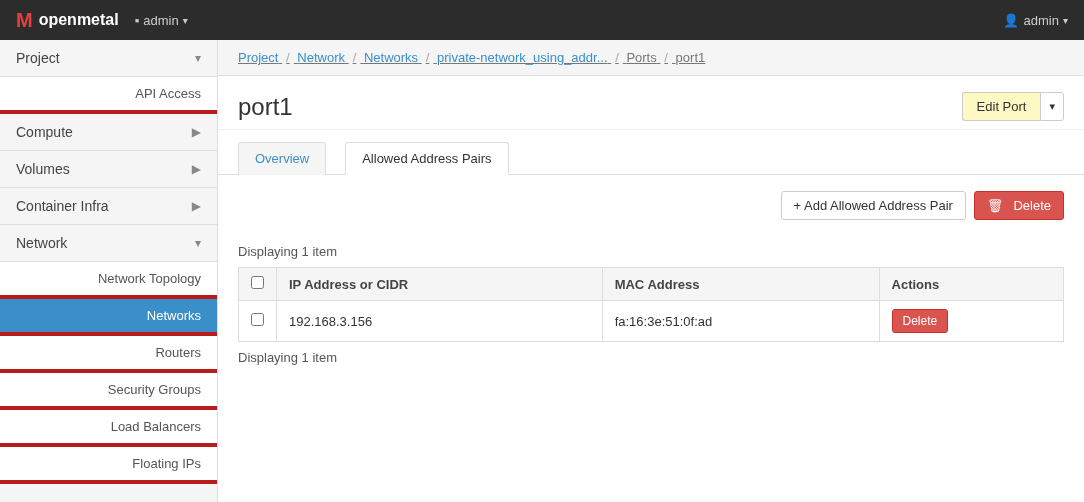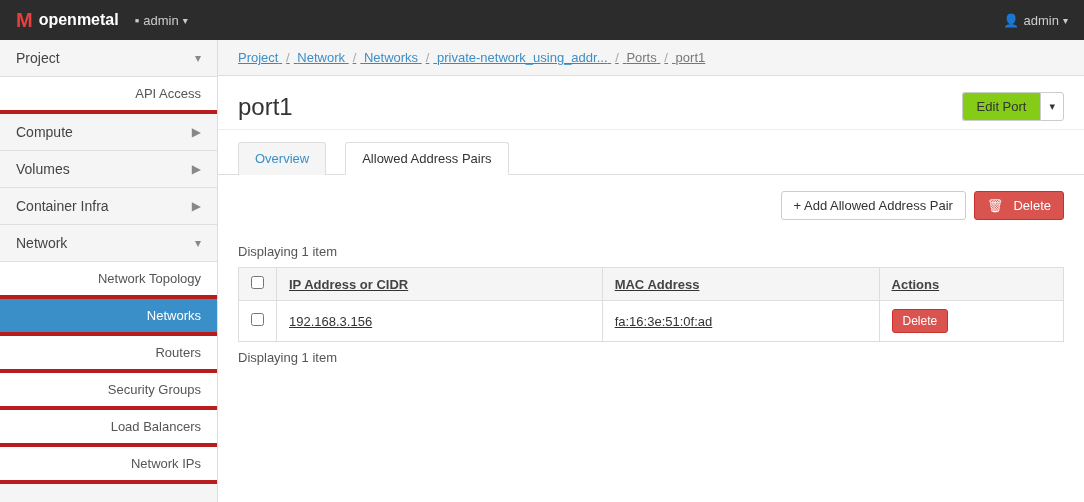--- a/index.html
+++ b/index.html
@@ -95,21 +95,21 @@
     .page-title {
       font-size: 24px;
       font-weight: normal;
       color: #333;
     }
     .edit-port-btn-group {
       display: flex;
       align-items: stretch;
     }
     .edit-port-btn {
-      background: #84cc16;
+      background: #fef9c3;
       border: 1px solid #ccc;
       color: #333;
       padding: 6px 14px;
       font-size: 13px;
       cursor: pointer;
       border-right: none;
       border-radius: 3px 0 0 3px;
     }
     .edit-port-dropdown {
       background: #fff;
@@ -184,21 +184,20 @@
     
     .item-count {
       font-size: 13px;
       color: #555;
       margin-bottom: 8px;
     }
     .data-table {
       width: 100%;
       border-collapse: collapse;
       font-size: 13px;
-      text-decoration: underline;
     }
     .data-table th {
       background: #f5f5f5;
       border: 1px solid #ddd;
       padding: 8px 12px;
       text-align: left;
       font-weight: bold;
       color: #444;
     }
     .data-table th.checkbox-col {
@@ -290,21 +289,21 @@
     <div class="sidebar-item">
       <span>Routers</span>
     </div>
     <div class="sidebar-item">
       <span>Security Groups</span>
     </div>
     <div class="sidebar-item">
       <span>Load Balancers</span>
     </div>
     <div class="sidebar-item">
-      <span>Network IPs</span>
+      <span>Floating IPs</span>
     </div>
   </aside>
 
   <div class="main-content">
 
     <div class="breadcrumb-bar">
       <span class="breadcrumb-link">Project</span>
       <span class="breadcrumb-sep">/</span>
       <span class="breadcrumb-link">Network</span>
       <span class="breadcrumb-sep">/</span>

